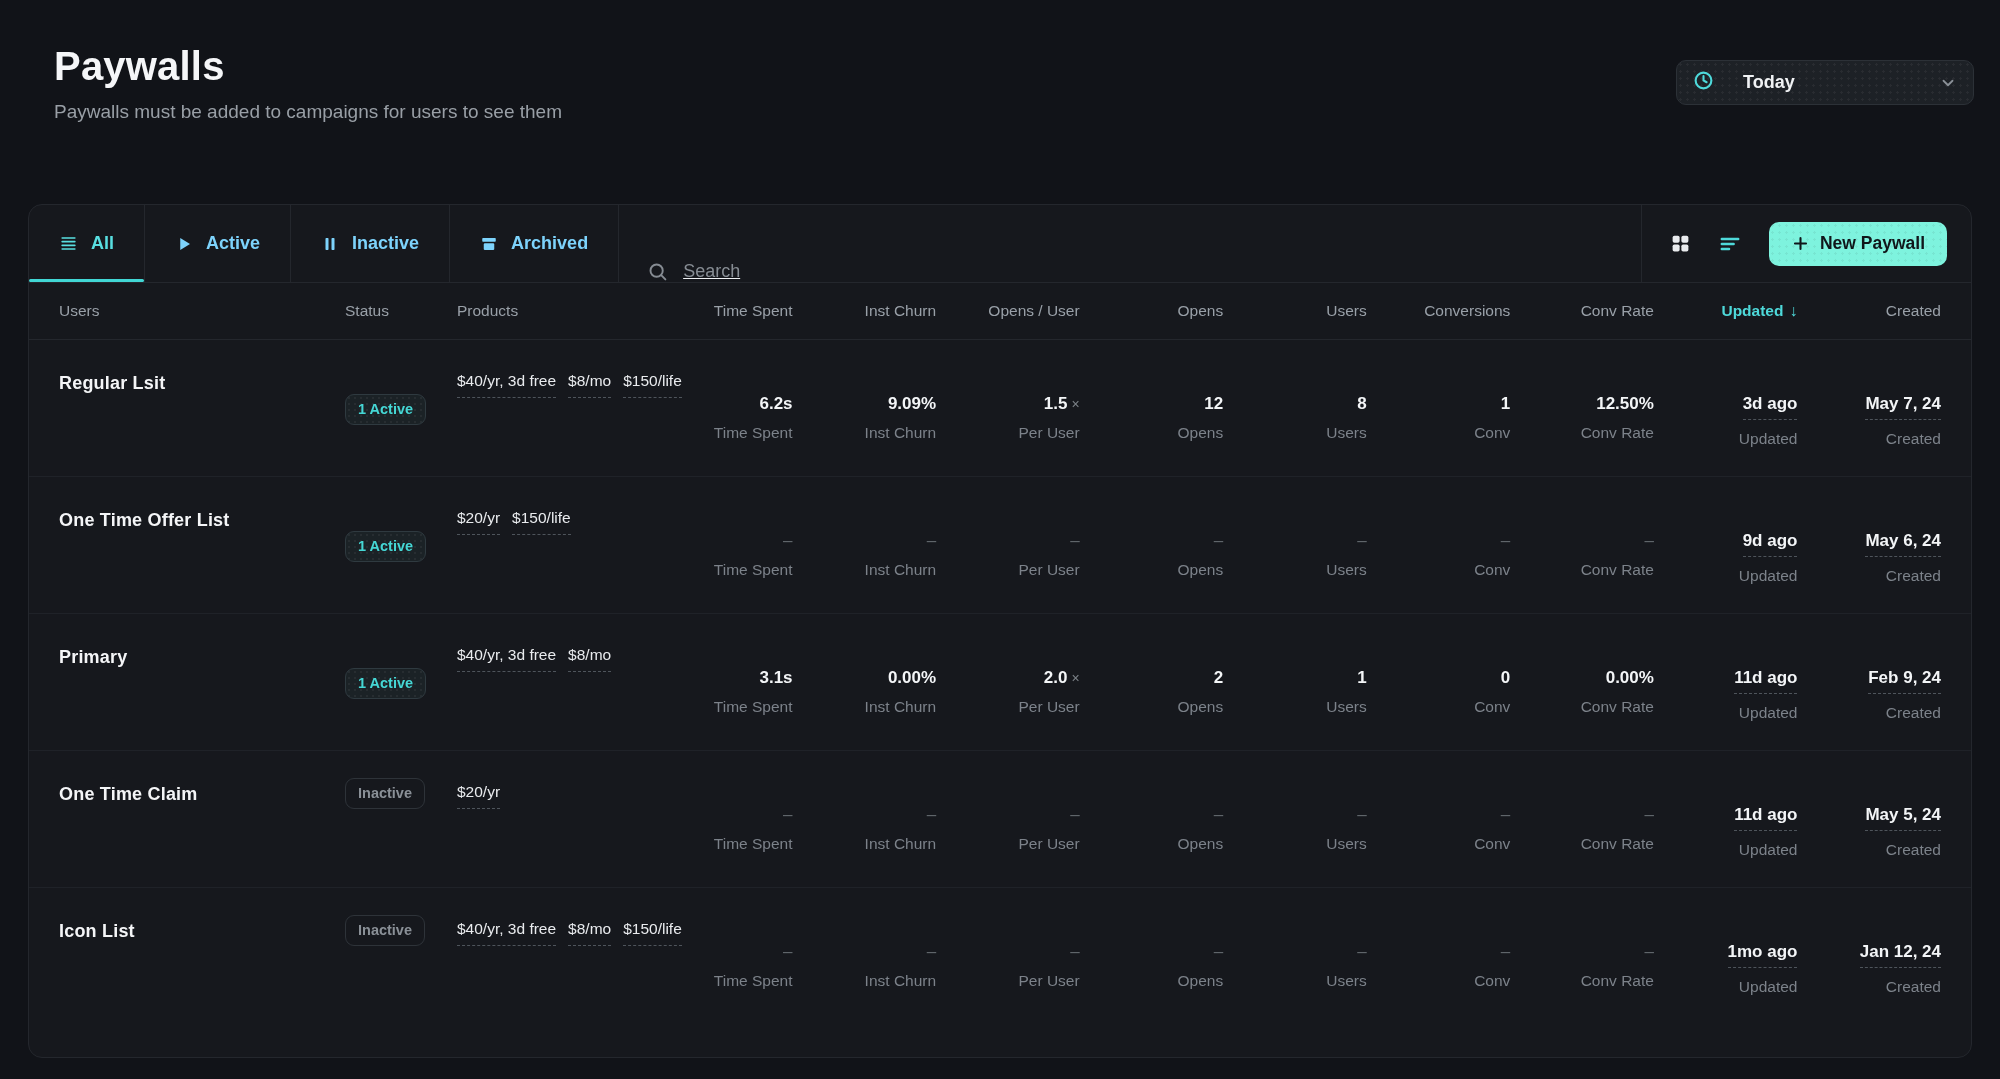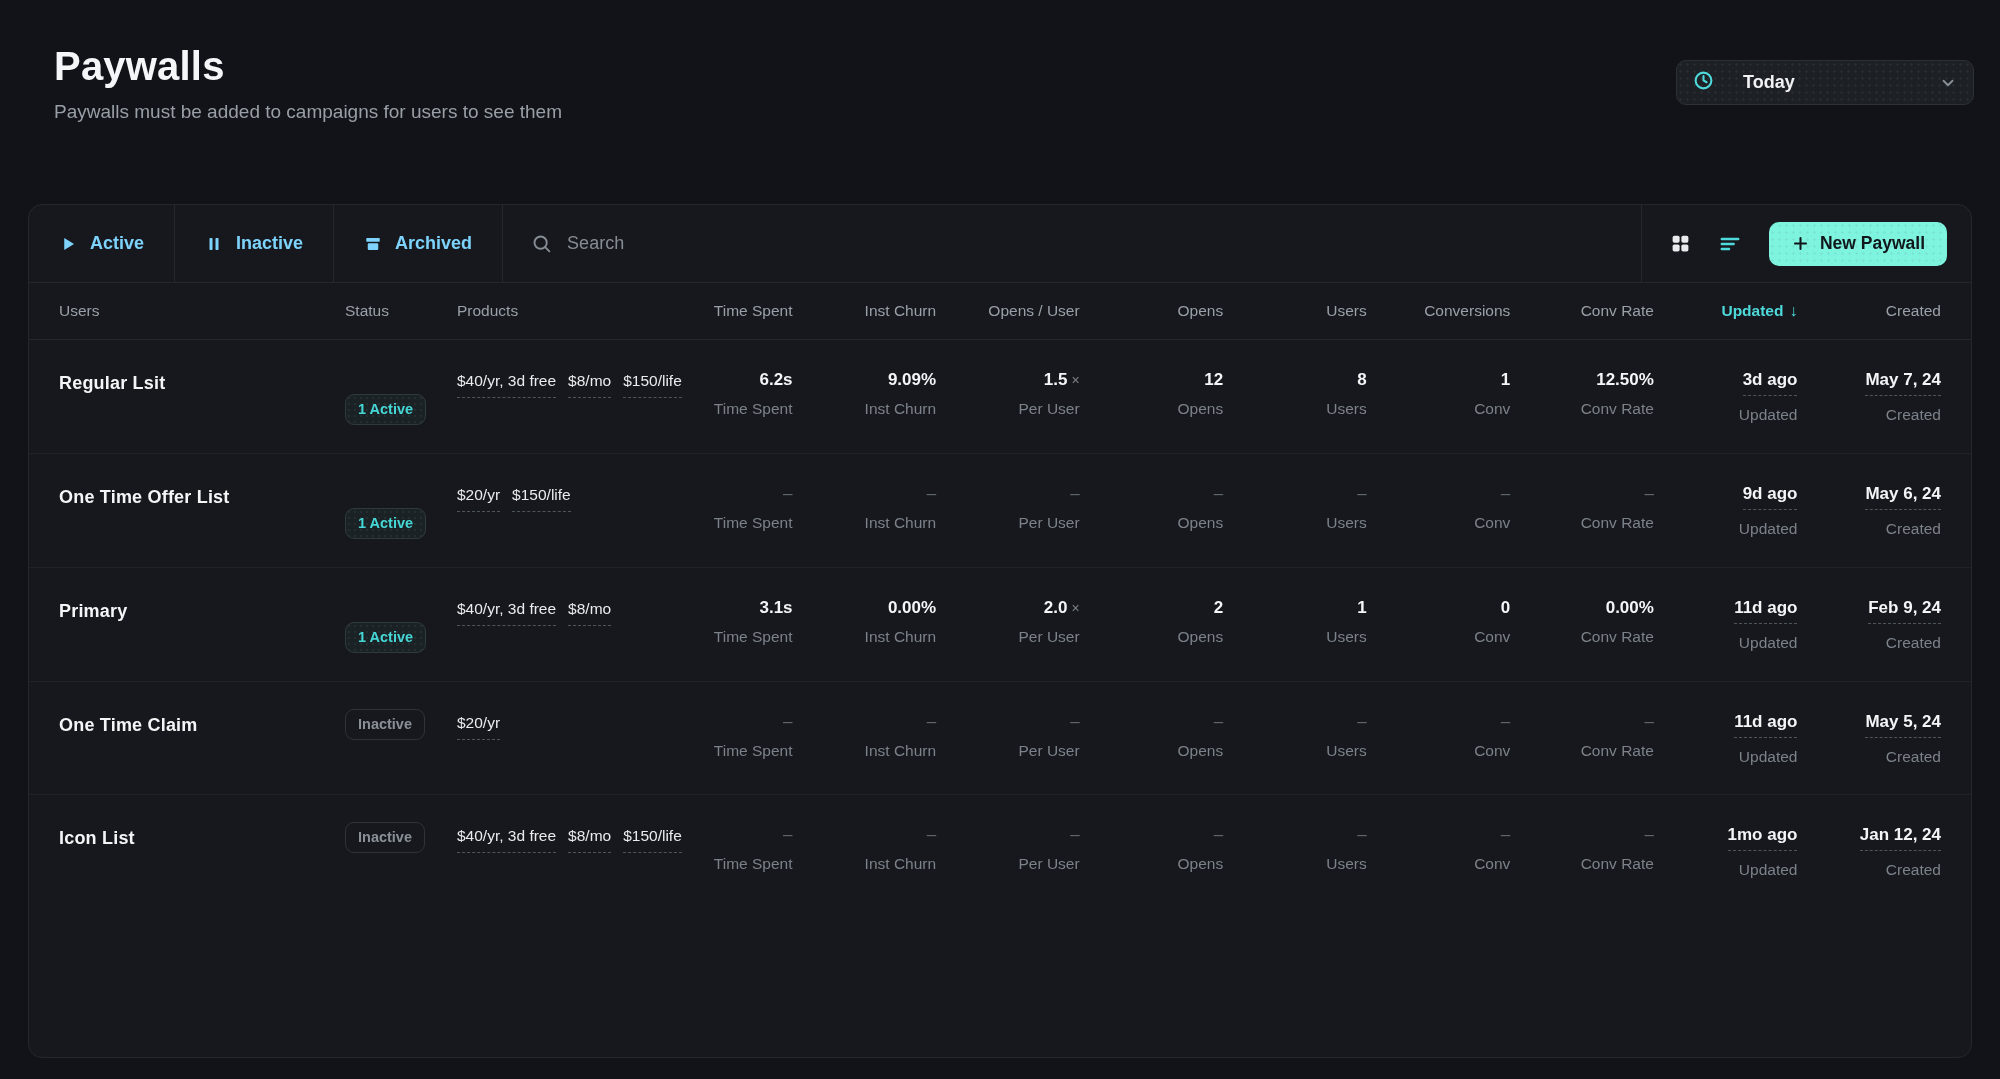--- a/index.html
+++ b/index.html
@@ -39,21 +39,21 @@
   .tabbar { display:flex; align-items:stretch; height:78px; border-bottom:1px solid #24272d; }
   .tab {
     display:flex; align-items:center; gap:13px; padding:0 30px;
     border-right:1px solid #24272d; color:#7dd3fc; font-size:18px; font-weight:600;
     position:relative; cursor:pointer; white-space:nowrap;
   }
   .tab.active { color:#58dfe1; }
   .tab.active::after { content:""; position:absolute; left:0; right:0; bottom:0; height:3px; background:#41d6d4; border-radius:2px; }
   .tab .icon, .search-zone .icon { display:flex; }
 
-  .search-zone { flex:1; display:flex; align-items:center; gap:15px; padding:0 28px; }
+  .search-zone { flex:1; display:flex; align-items:flex-end; gap:15px; padding:0 28px;text-decoration:underline; }
   .search-zone input {
     background:transparent; border:none; outline:none; color:#dfe2e6;
     font-size:18px; font-family:"Liberation Sans", sans-serif; width:100%;
   }
   .search-zone input::placeholder { color:#868c93; }
 
   .right-controls { display:flex; align-items:center; gap:28px; padding:0 24px 0 28px; border-left:1px solid #24272d; }
   .icon-btn { display:flex; cursor:pointer; }
   .new-btn {
     display:flex; align-items:center; gap:10px; height:44px; padding:0 22px;
@@ -86,21 +86,21 @@
   }
   .badge-inactive { color:#8a9097; border:1px solid #2e3339; background:transparent; }
 
   .products { display:flex; flex-direction:row; align-items:flex-start; gap:12px; padding-top:2px; }
   .product {
     font-size:15.5px; color:#e9ebee; padding-bottom:7px;
     border-bottom:1.5px dashed #4e545b; white-space:nowrap; cursor:pointer;
   }
 
   .metric { text-align:right; }
-  .metric .val { font-size:17px; font-weight:700; color:#f3f5f7; white-space:nowrap; }
+  .metric .val { font-size:17px; font-weight:700; color:#f3f5f7; white-space:nowrap;margin-top:24px; }
   .metric .val.muted { color:#62686e; font-weight:400; }
   .metric .val .suffix { color:#7c8288; font-weight:400; font-size:14px; margin-left:4px; }
   .metric .val .dashed { display:inline-block; border-bottom:1.5px dashed #4e545b; padding-bottom:5px; cursor:pointer; }
   .metric .lbl { margin-top:10px; font-size:15.5px; color:#7c828a; white-space:nowrap; }
 </style>
 </head>
 <body>
 
 <div class="page-header">
   <div class="page-title">Paywalls</div>
@@ -118,20 +118,31 @@
   <span class="chev">
     <svg width="18" height="18" viewBox="0 0 24 24" fill="none" stroke="#8a9097" stroke-width="2.4" stroke-linecap="round" stroke-linejoin="round">
       <path d="M6 9l6 6 6-6"></path>
     </svg>
   </span>
 </div>
 
 <div class="panel">
   <div class="tabbar">
 
+    <div class="tab active">
+        <span class="icon">
+          <svg width="19" height="19" viewBox="0 0 24 24" fill="none" stroke="currentColor" stroke-width="2.1" stroke-linecap="round">
+            <path d="M4 5h16"></path>
+            <path d="M4 9.7h16"></path>
+            <path d="M4 14.4h16"></path>
+            <path d="M4 19h16"></path>
+          </svg>
+        </span>
+        <span>All</span>
+      </div>
       <div class="tab">
         <span class="icon">
           <svg width="18" height="18" viewBox="0 0 24 24" fill="currentColor">
             <polygon points="7,4 20,12 7,20"></polygon>
           </svg>
         </span>
         <span>Active</span>
       </div>
       <div class="tab">
         <span class="icon">

